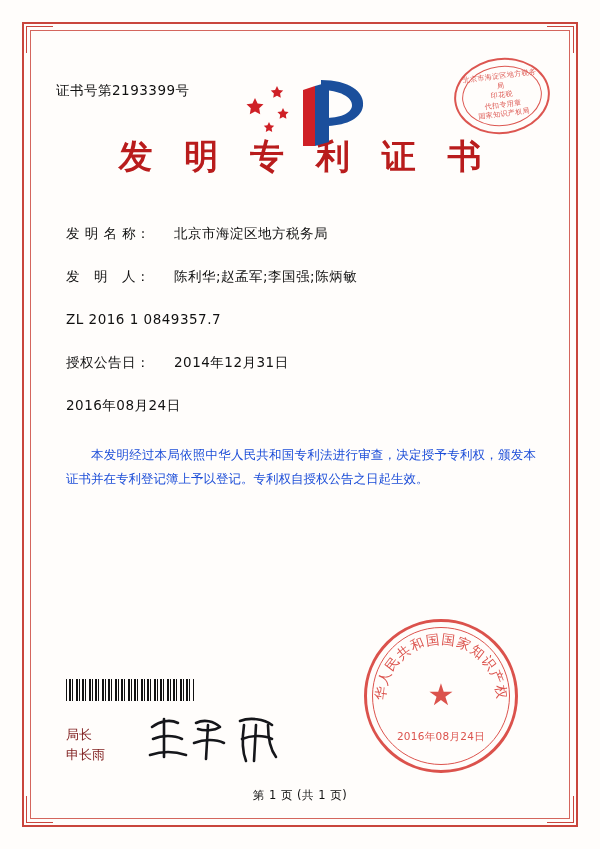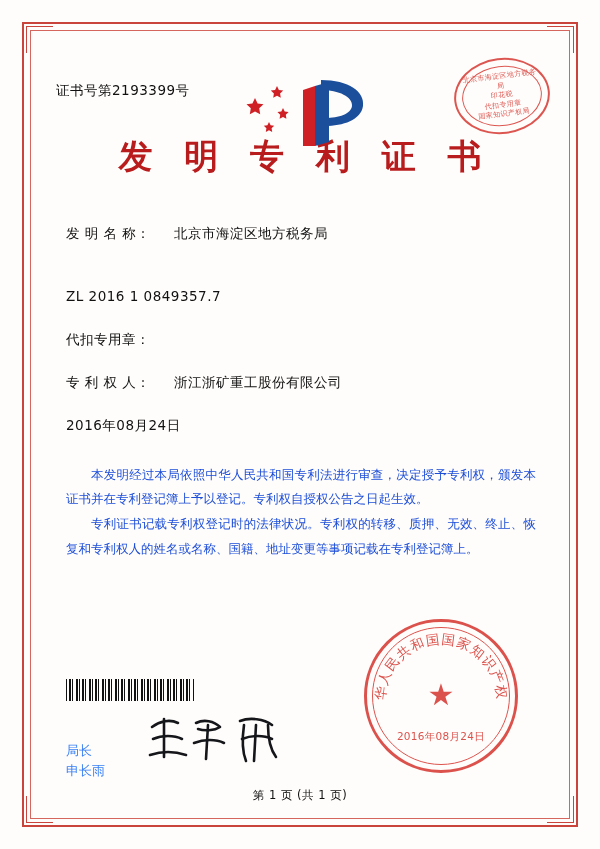--- a/index.html
+++ b/index.html
@@ -154,24 +154,24 @@
       repeating-linear-gradient(90deg,
         #111 0 1px, transparent 1px 3px,
         #111 3px 5px, transparent 5px 6px,
         #111 6px 7px, transparent 7px 10px,
         #111 10px 12px, transparent 12px 13px);
   }
 
   .signature-block {
     position: absolute;
     left: 10px;
-    bottom: 28px;
+    bottom: 44px;
     font-size: 13px;
     line-height: 1.55;
-    color: #3b82f6;
+    color: #7f1d1d;
   }
 
   .handwriting {
     position: absolute;
     left: 88px;
     bottom: 38px;
     width: 150px;
     height: 62px;
   }
 
@@ -267,39 +267,37 @@
     </div>
 
     <div class="title">发 明 专 利 证 书</div>
 
     <div class="fields">
       <div class="field">
         <span class="field-label">发 明 名 称：</span>
         <span class="field-value">北京市海淀区地方税务局</span>
       </div>
       <div class="field">
+        <span class="field-label">发　明　人：</span>
+        <span class="field-value">陈利华;赵孟军;李国强;陈炳敏</span>
       </div>
       <div class="field">
         <span class="field-value">ZL 2016 1 0849357.7</span>
       </div>
       <div class="field">
-        <span class="field-label">代扣专用章：</span>
-      </div>
-      <div class="field">
-        <span class="field-label">专 利 权 人：</span>
-        <span class="field-value">浙江浙矿重工股份有限公司</span>
+        <span class="field-label">授权公告日：</span>
+        <span class="field-value">2014年12月31日</span>
       </div>
       <div class="field">
         <span class="field-value">2016年08月24日</span>
       </div>
     </div>
 
     <div class="paragraphs">
       <p>本发明经过本局依照中华人民共和国专利法进行审查，决定授予专利权，颁发本证书并在专利登记簿上予以登记。专利权自授权公告之日起生效。</p>
-      <p>专利证书记载专利权登记时的法律状况。专利权的转移、质押、无效、终止、恢复和专利权人的姓名或名称、国籍、地址变更等事项记载在专利登记簿上。</p>
     </div>
 
     <div class="barcode"></div>
 
     <div class="signature-block">
       <div>局长</div>
       <div>申长雨</div>
     </div>
 
     <div class="handwriting">

